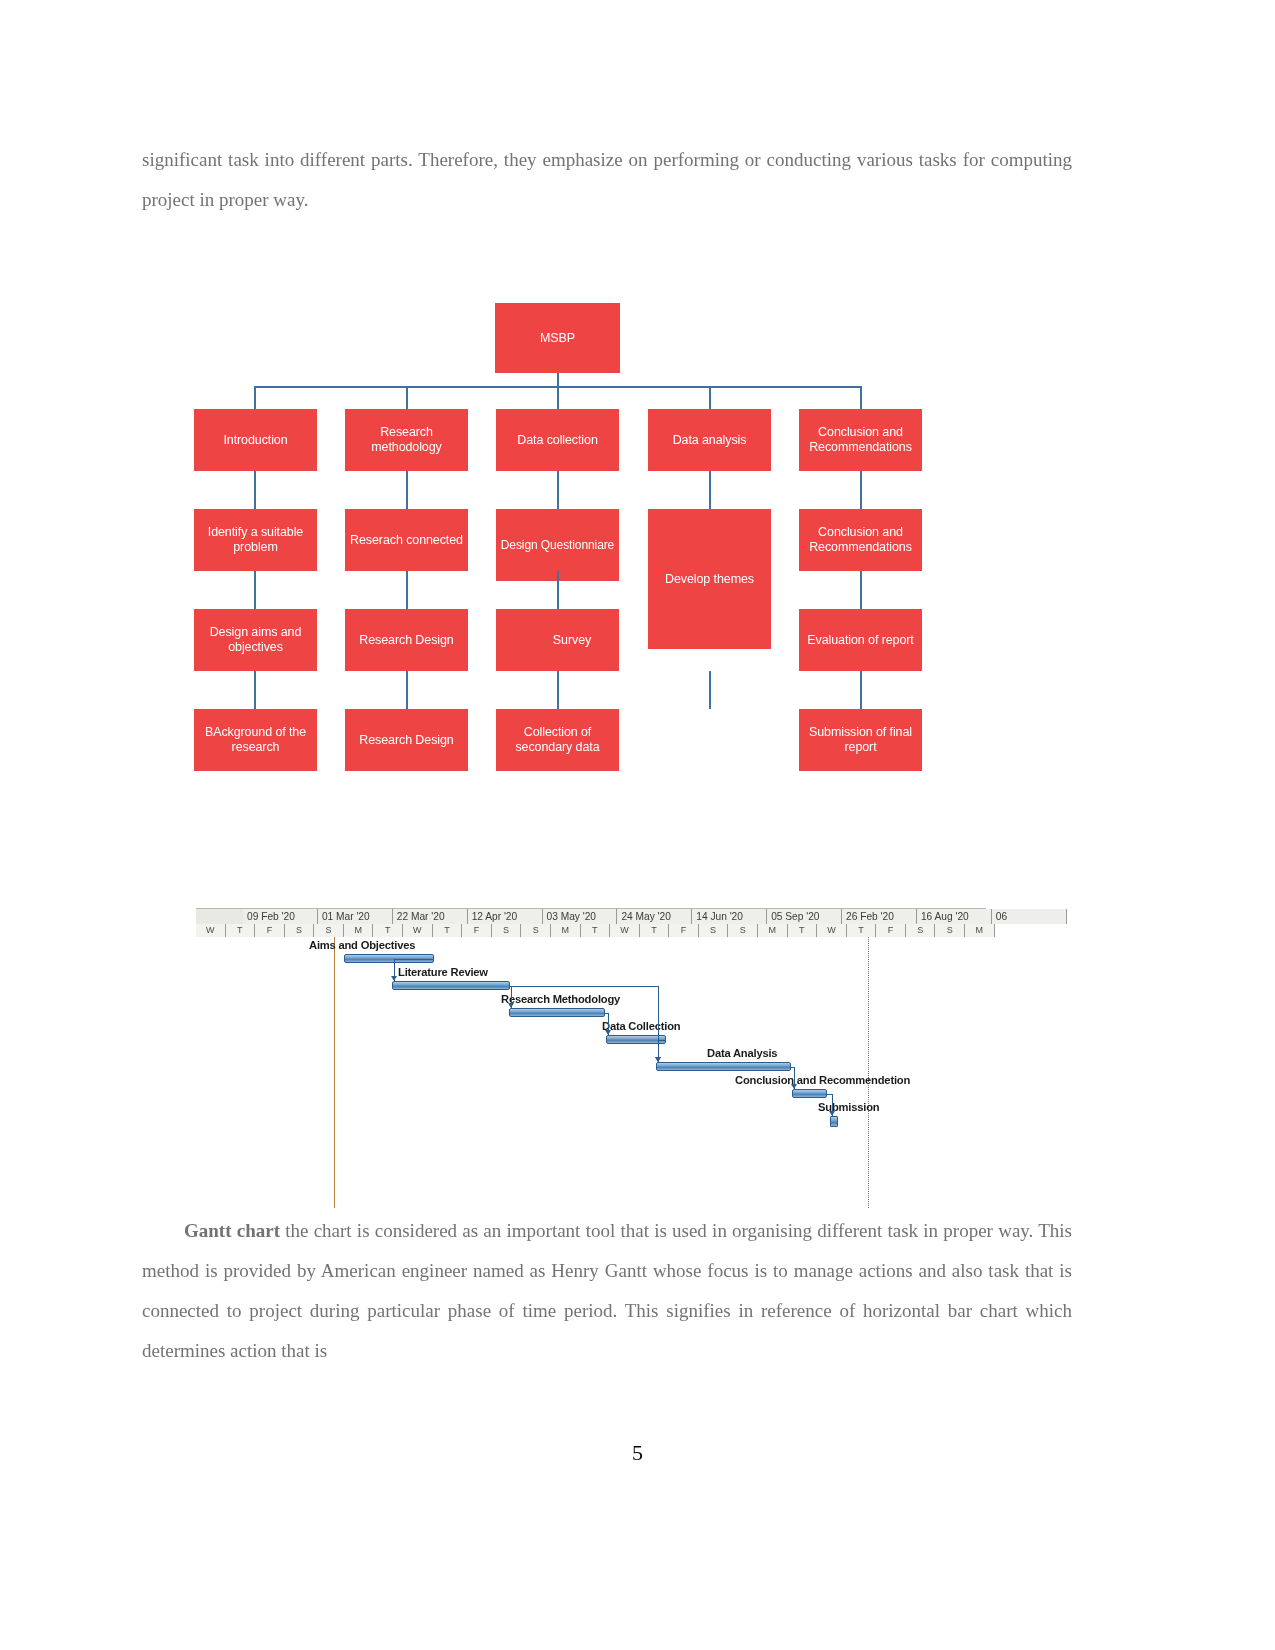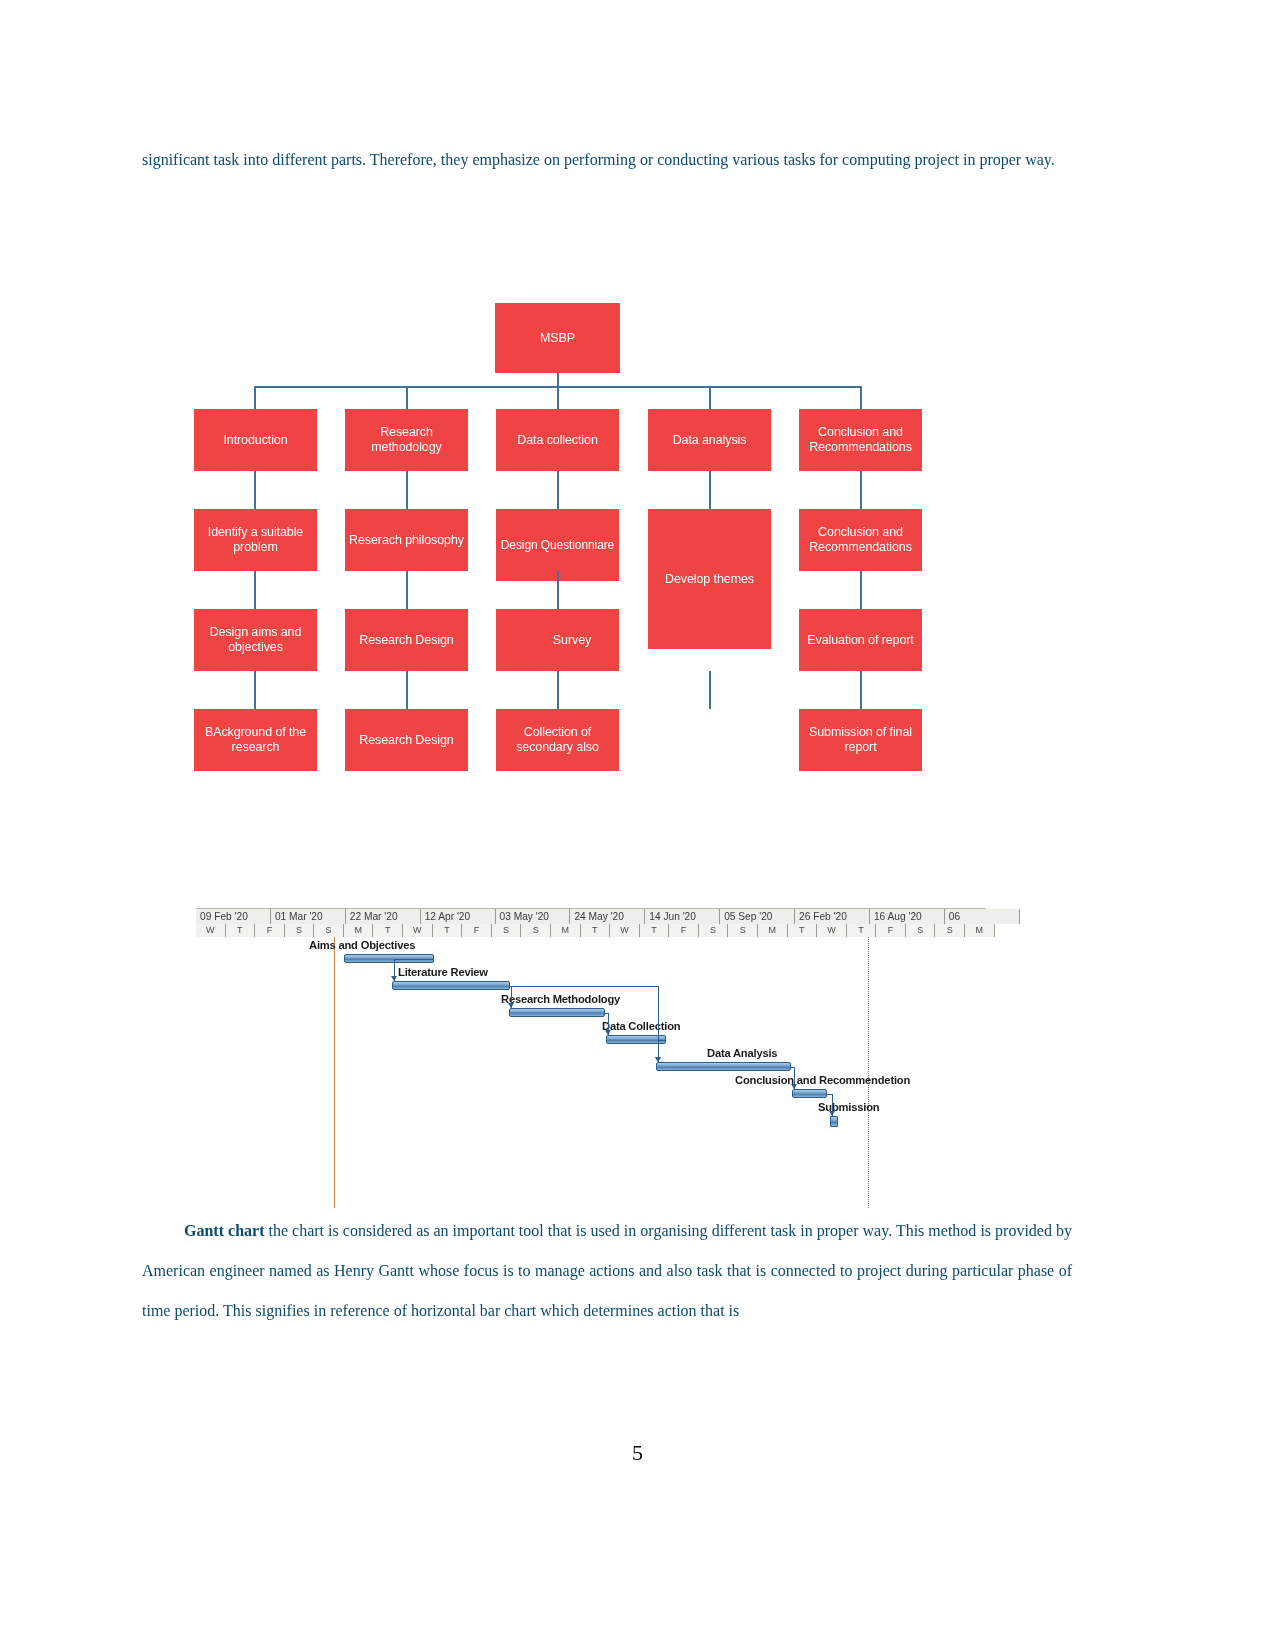--- a/index.html
+++ b/index.html
@@ -18,24 +18,24 @@
   .page {
     position: absolute;
     left: 0; top: 0;
     width: 1275px;
     height: 1650px;
   }
 
   
   .para {
     position: absolute;
-    font-size: 16px;
+    font-size: 19px;
     line-height: 40px;
     text-align: justify;
-    color: #0c4a6e;
+    color: #737373;
   }
   #para-top { left: 142px; top: 140px; width: 930px; }
   #para-bottom { left: 142px; top: 1211px; width: 930px; text-indent: 42px; }
   .para b { font-weight: bold; }
 
   
   #flowchart {
     position: absolute;
     left: 190px;
     top: 298px;
@@ -83,21 +83,21 @@
     border-bottom: 1px solid #8e8e84;
     box-sizing: border-box;
   }
   .g-top-row, .g-bot-row {
     position: absolute;
     left: 0;
     width: 790px;
     display: flex;
     box-sizing: border-box;
   }
-  .g-top-row { top: 0px; height: 15px; }
+  .g-top-row { top: 0px; height: 15px; padding-left: 47px; }
   .g-bot-row { top: 15px; height: 13px; }
   .g-top-cell {
     font-size: 10.2px;
     line-height: 15px;
     color: #3a3a3a;
     border-right: 1px solid #9a9a90;
     box-sizing: border-box;
     padding-left: 4px;
     white-space: nowrap;
     overflow: hidden;
@@ -203,33 +203,33 @@
     <div class="fc-box" style="left:4px; top:111px; width:123px; height:62px;">Introduction</div>
     <div class="fc-line fc-v" style="left:64px; top:173px; height:38px;"></div>
     <div class="fc-box" style="left:4px; top:211px; width:123px; height:62px;">Identify a suitable problem</div>
     <div class="fc-line fc-v" style="left:64px; top:273px; height:38px;"></div>
     <div class="fc-box" style="left:4px; top:311px; width:123px; height:62px;">Design aims and objectives</div>
     <div class="fc-line fc-v" style="left:64px; top:373px; height:38px;"></div>
     <div class="fc-box" style="left:4px; top:411px; width:123px; height:62px;">BAckground of the research</div>
 
     <div class="fc-box" style="left:155px; top:111px; width:123px; height:62px;">Research methodology</div>
     <div class="fc-line fc-v" style="left:216px; top:173px; height:38px;"></div>
-    <div class="fc-box" style="left:155px; top:211px; width:123px; height:62px;">Reserach philosophy</div>
+    <div class="fc-box" style="left:155px; top:211px; width:123px; height:62px;">Reserach connected</div>
     <div class="fc-line fc-v" style="left:216px; top:273px; height:38px;"></div>
     <div class="fc-box" style="left:155px; top:311px; width:123px; height:62px;">Research Design</div>
     <div class="fc-line fc-v" style="left:216px; top:373px; height:38px;"></div>
     <div class="fc-box" style="left:155px; top:411px; width:123px; height:62px;">Research Design</div>
 
     <div class="fc-box" style="left:306px; top:111px; width:123px; height:62px;">Data collection</div>
     <div class="fc-line fc-v" style="left:367px; top:173px; height:38px;"></div>
     <div class="fc-box" style="left:306px; top:211px; width:123px; height:72px; font-size:12px;">Design Questionniare</div>
     <div class="fc-line fc-v" style="left:367px; top:273px; height:38px;"></div>
     <div class="fc-box" style="left:306px; top:311px; width:123px; height:62px;padding-left:32px;">Survey</div>
     <div class="fc-line fc-v" style="left:367px; top:373px; height:38px;"></div>
-    <div class="fc-box" style="left:306px; top:411px; width:123px; height:62px;">Collection of secondary also</div>
+    <div class="fc-box" style="left:306px; top:411px; width:123px; height:62px;">Collection of secondary data</div>
 
     <div class="fc-box" style="left:458px; top:111px; width:123px; height:62px;">Data analysis</div>
     <div class="fc-line fc-v" style="left:519px; top:173px; height:38px;"></div>
     <div class="fc-box" style="left:458px; top:211px; width:123px; height:140px;">Develop themes</div>
     <div class="fc-line fc-v" style="left:519px; top:373px; height:38px;"></div>
 
     <div class="fc-box" style="left:609px; top:111px; width:123px; height:62px;">Conclusion and Recommendations</div>
     <div class="fc-line fc-v" style="left:670px; top:173px; height:38px;"></div>
     <div class="fc-box" style="left:609px; top:211px; width:123px; height:62px;">Conclusion and Recommendations</div>
     <div class="fc-line fc-v" style="left:670px; top:273px; height:38px;"></div>

